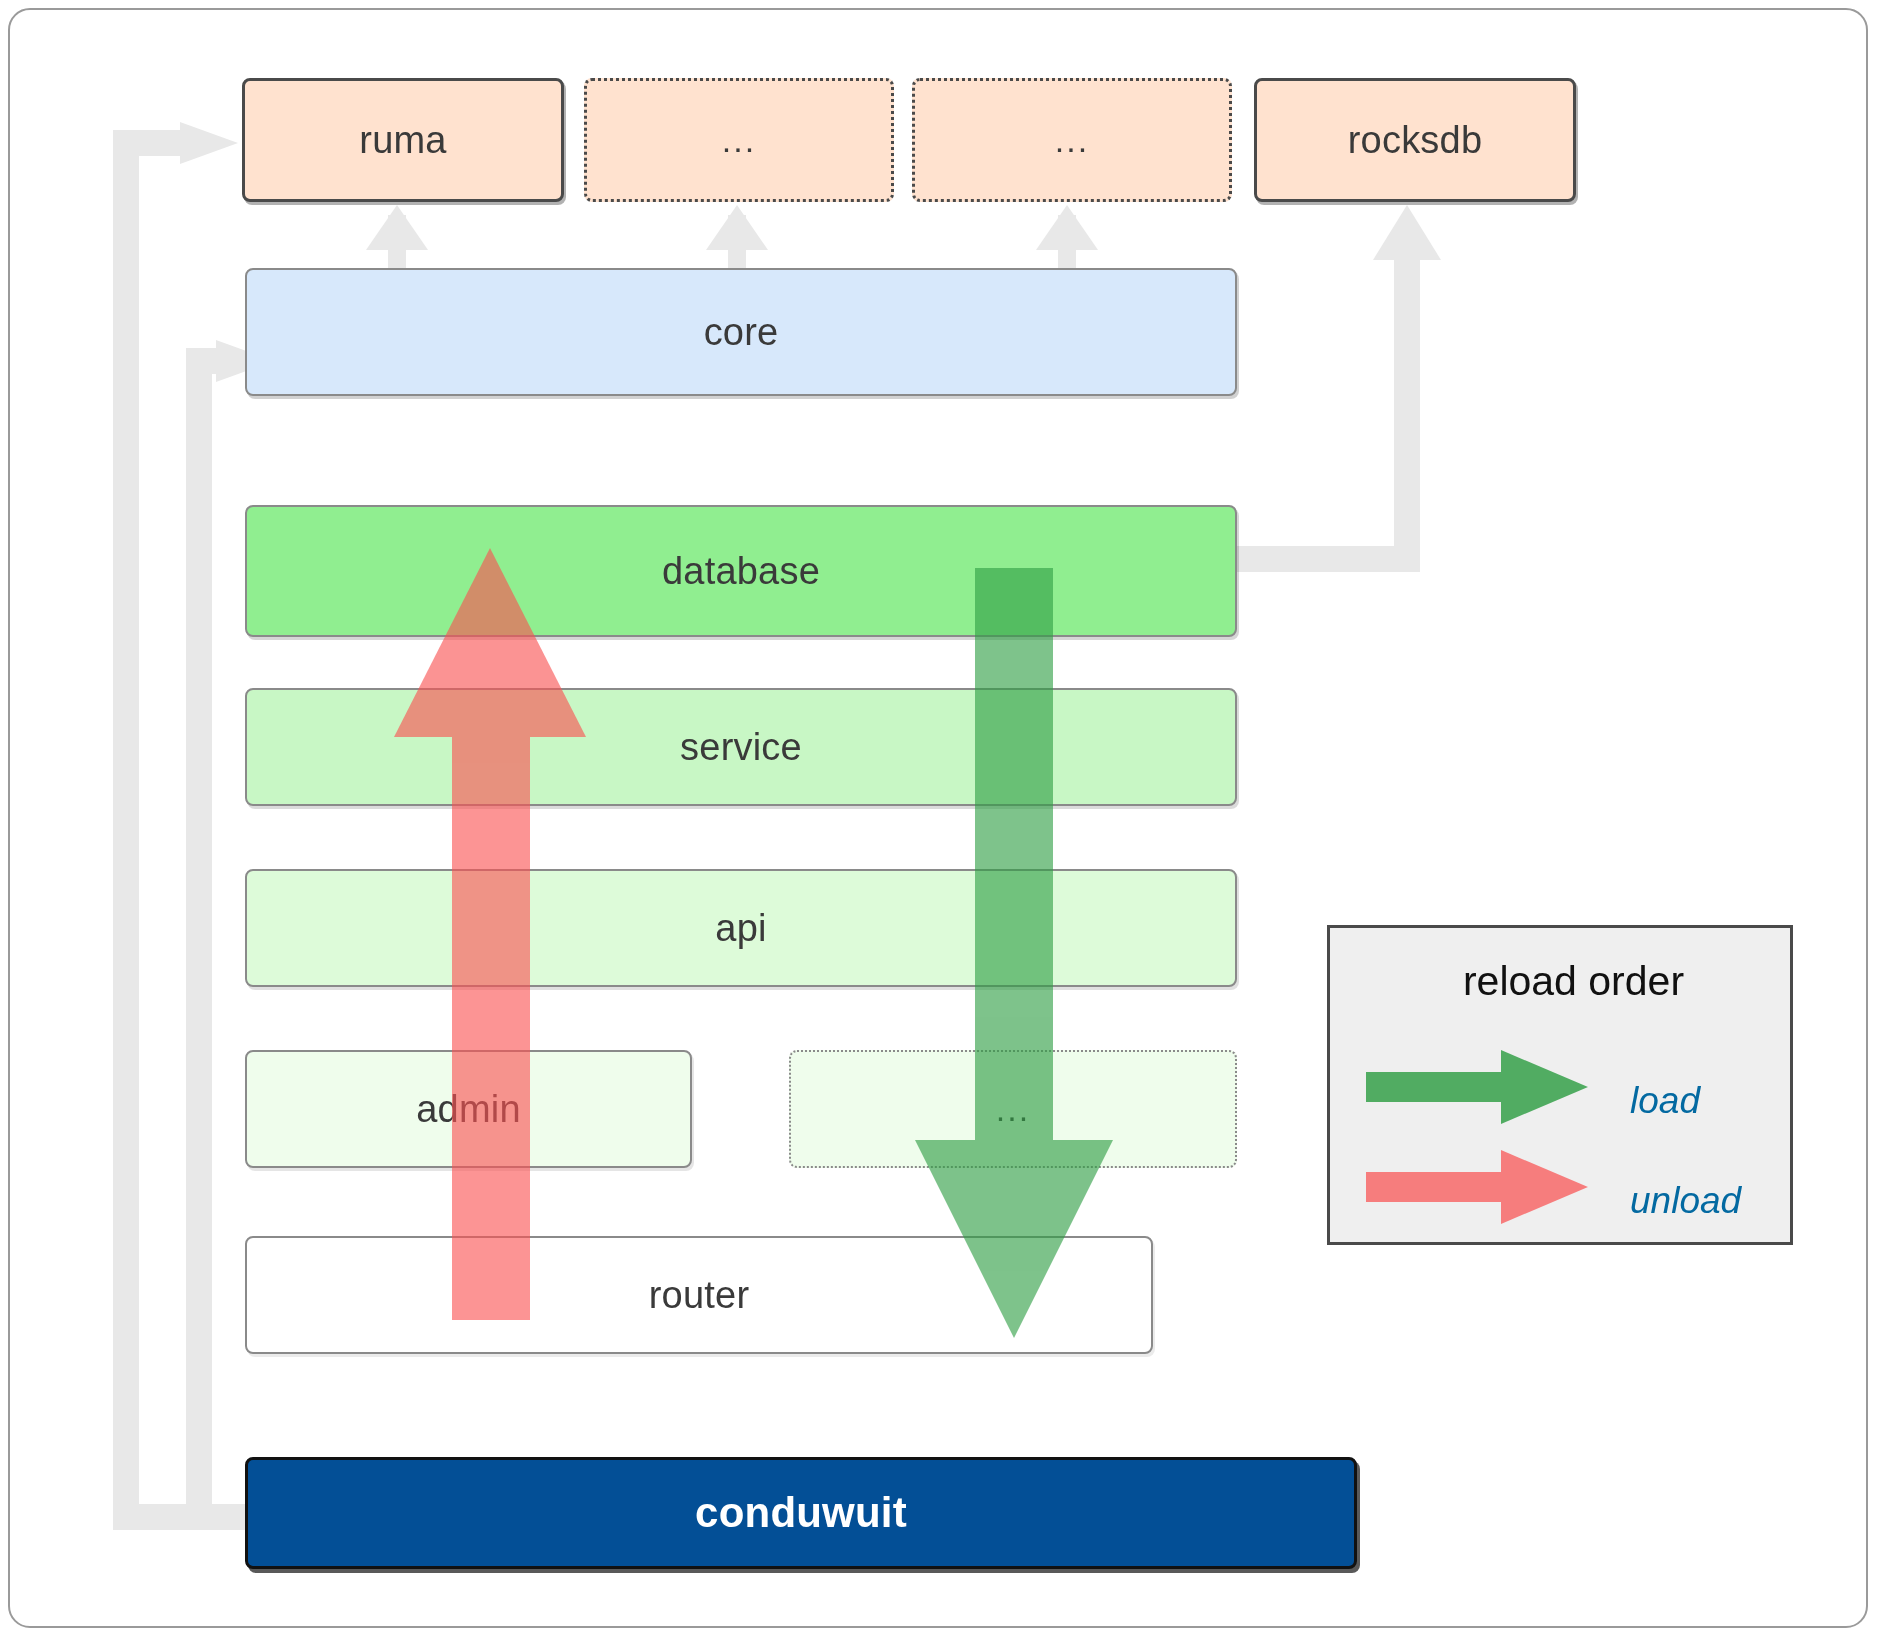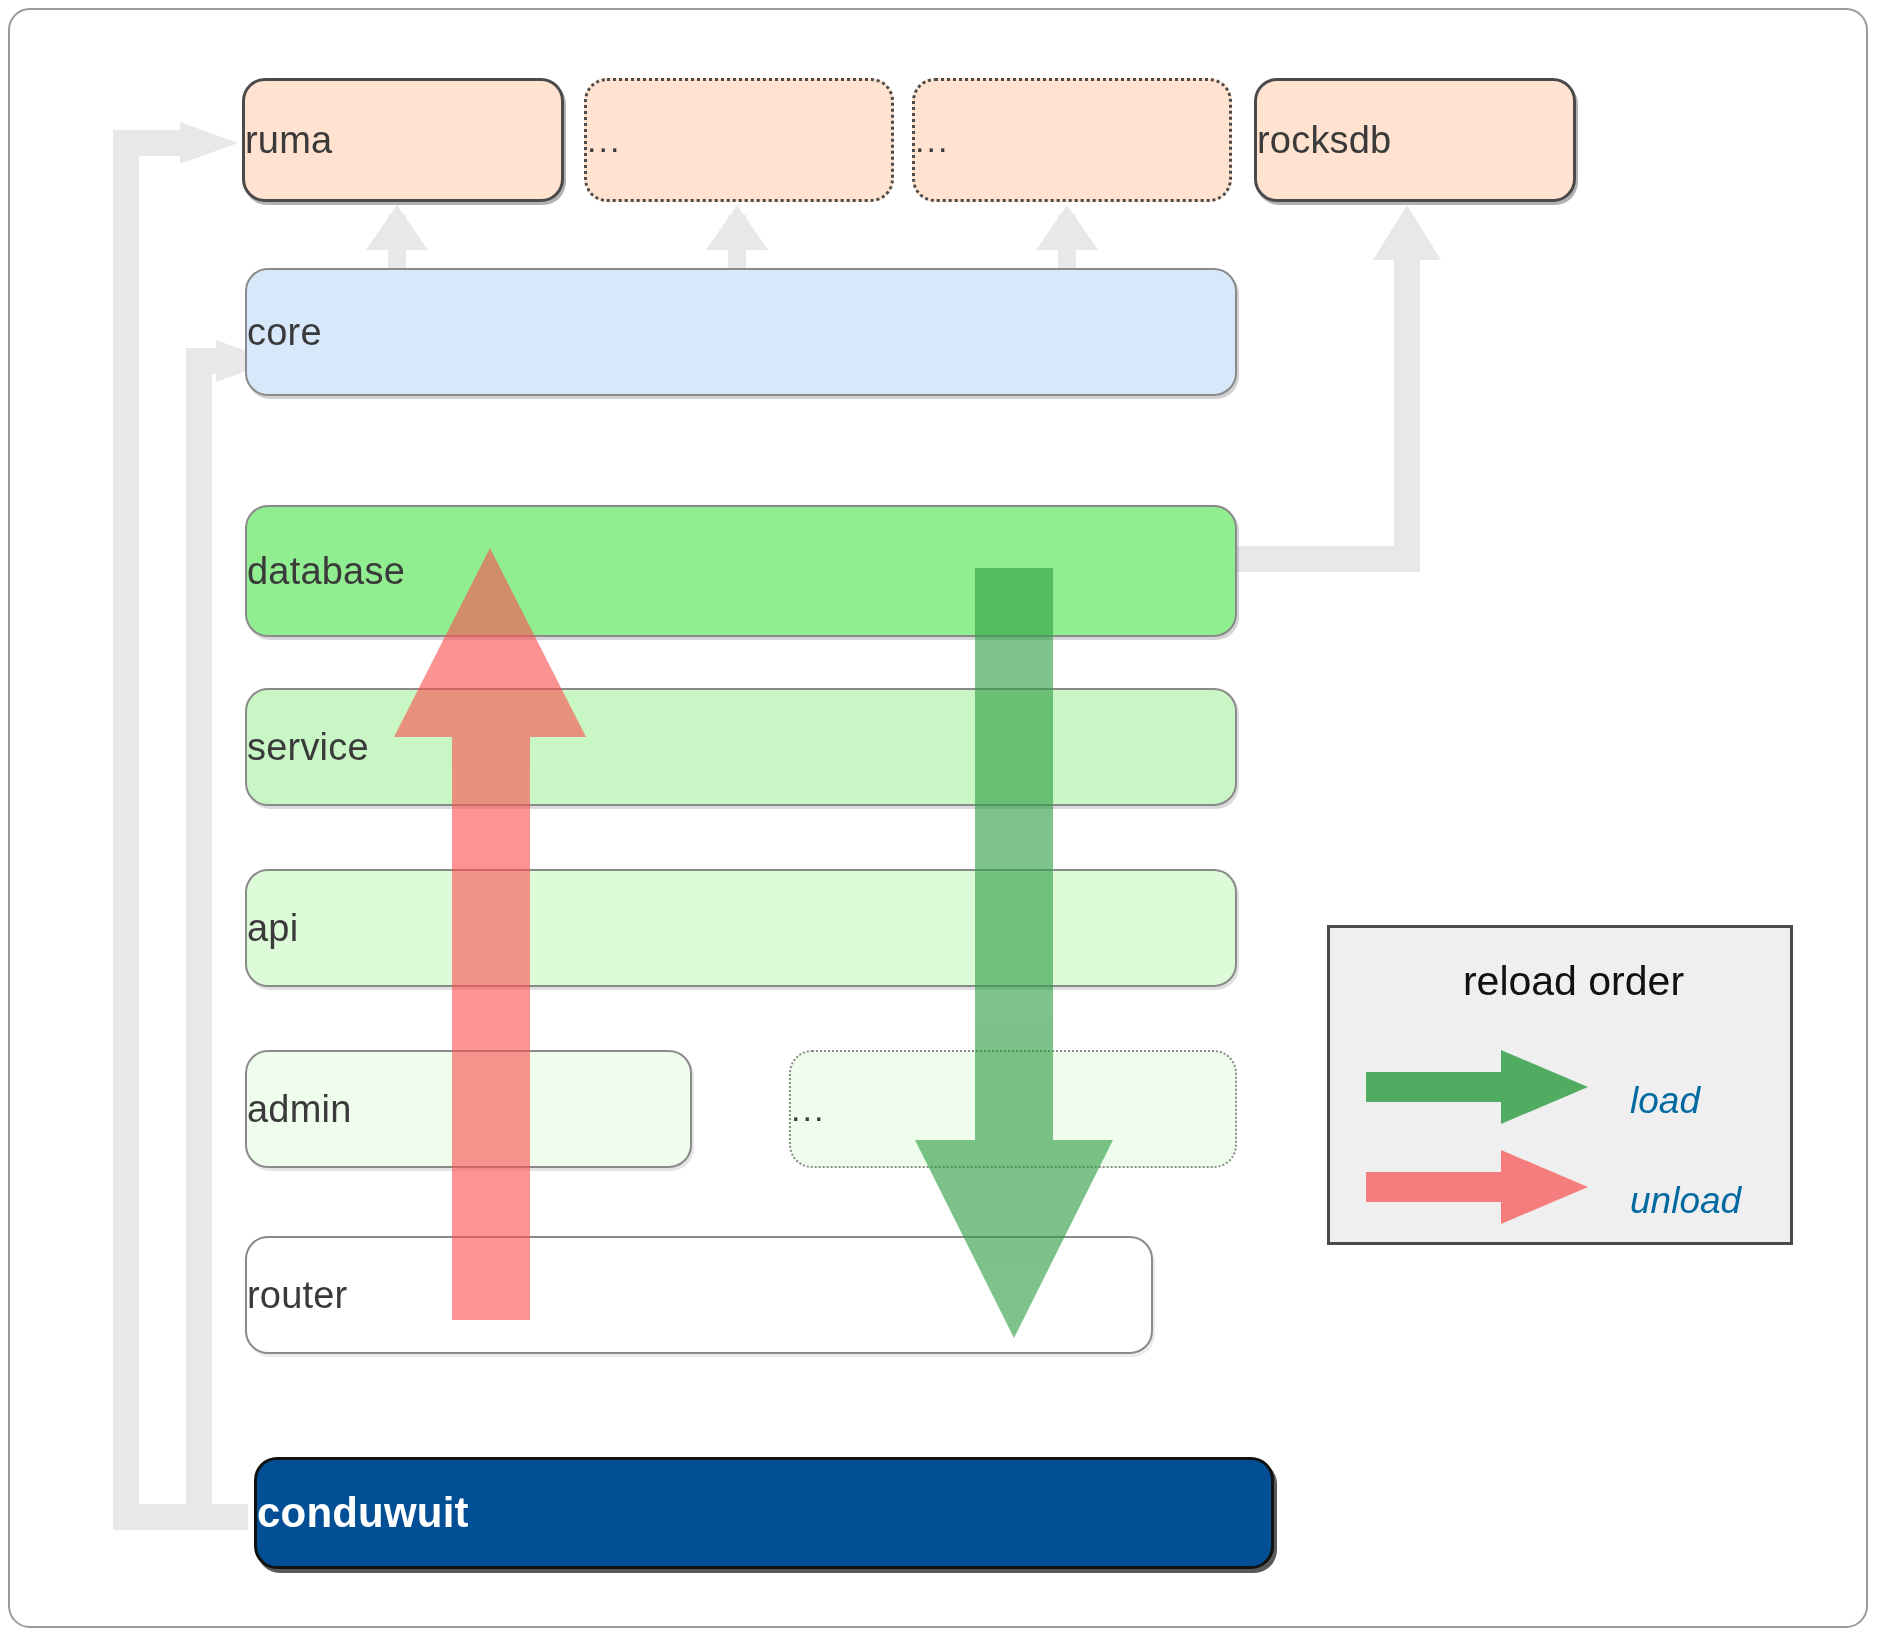--- a/index.html
+++ b/index.html
@@ -29,21 +29,22 @@
     background: #ffffff;
     box-sizing: border-box;
   }
 
   
   .node {
     position: absolute;
     box-sizing: border-box;
     display: flex;
     align-items: center;
-    border-radius: 23px;
+    justify-content: center;
+    border-radius: 8px;
     font-size: 38px;
     color: #3a3a3a;
     letter-spacing: .2px;
   }
   .node.dots { font-size: 34px; letter-spacing: 2px; }
 
   .dep-solid {
     background: #ffe2cf;
     border: 3px solid #4a4a4a;
     box-shadow: 2px 3px 0 rgba(0,0,0,0.30);
@@ -187,21 +188,21 @@
     <span>admin</span>
   </div>
   <div class="node lvl-4-dotted dots" style="left:789px; top:1050px; width:448px; height:118px;">
     <span>...</span>
   </div>
 
   <div class="node lvl-5" style="left:245px; top:1236px; width:908px; height:118px;">
     <span>router</span>
   </div>
 
-  <div class="node root-box" style="left:254px; top:1457px; width:1020px; height:112px;">
+  <div class="node root-box" style="left:245px; top:1457px; width:1112px; height:112px;">
     <span>conduwuit</span>
   </div>
 
   <svg class="overlay" viewBox="0 0 1883 1643">
 
     <g opacity="0.62">
       <rect x="452" y="640" width="78" height="680" fill="#fa5252"></rect>
       <polygon points="490,548 394,737 586,737" fill="#fa5252"></polygon>
     </g>
 

